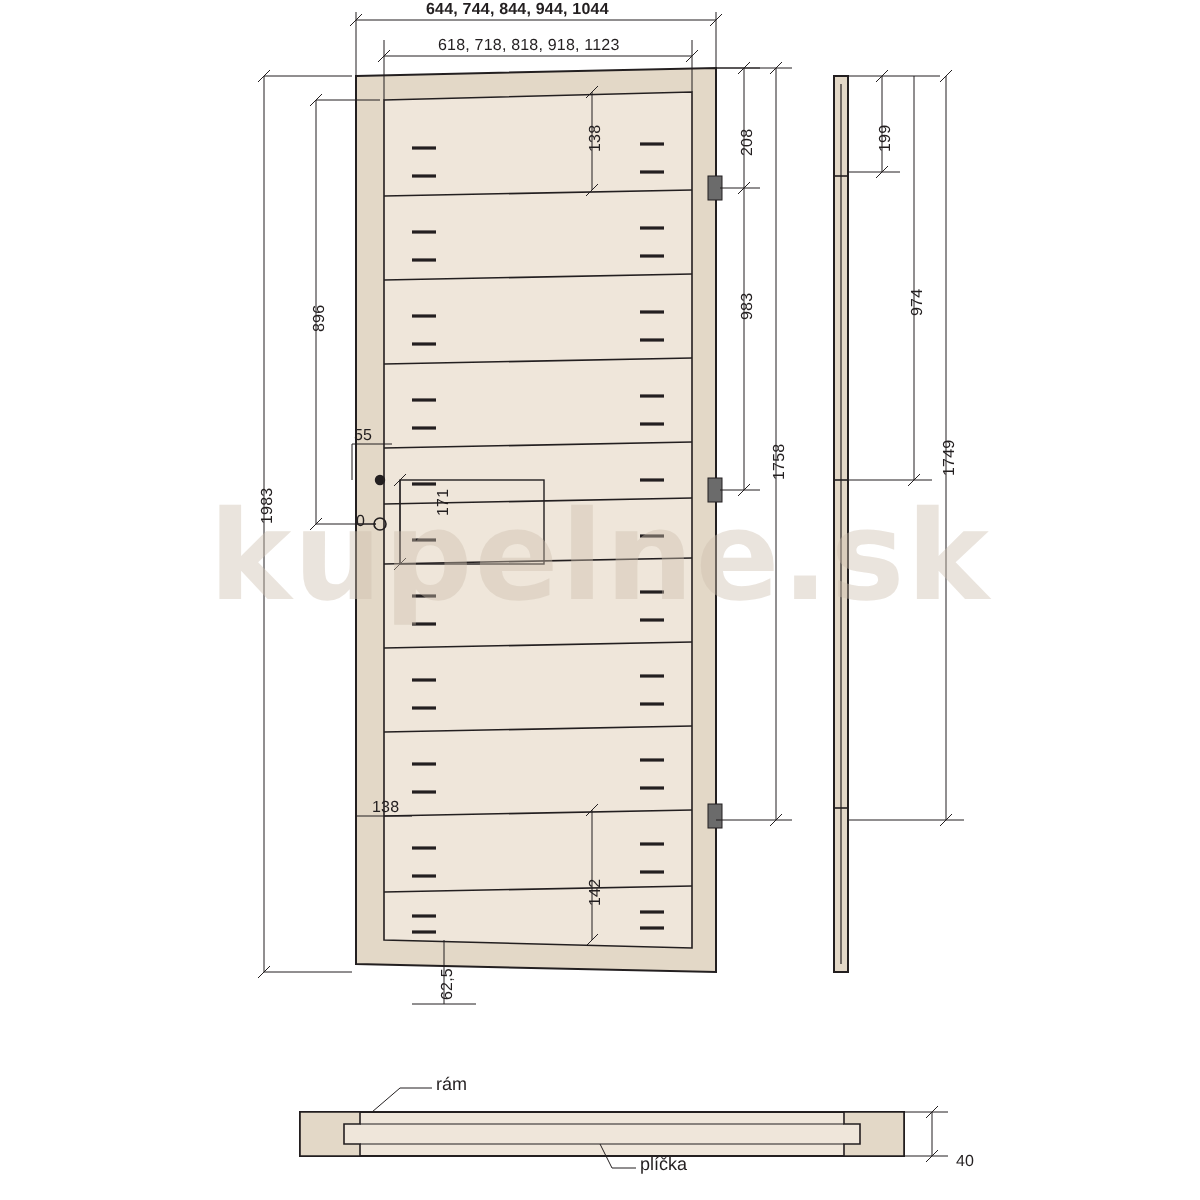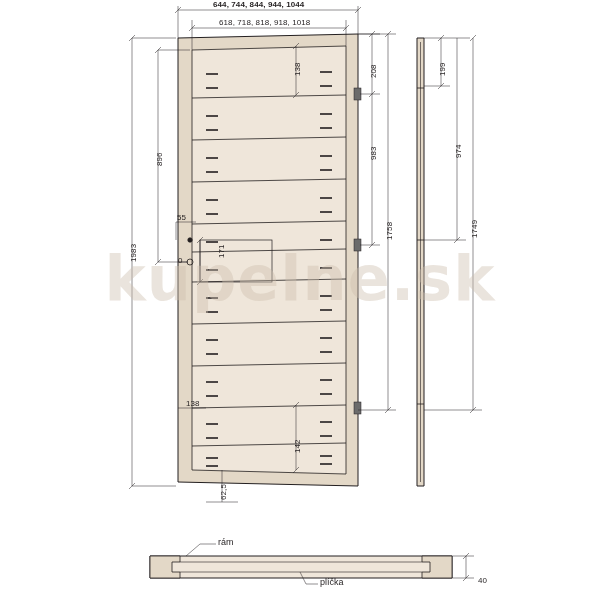--- a/index.html
+++ b/index.html
@@ -228,21 +228,21 @@
         <line x1="463" y1="581" x2="469" y2="575"></line>
         <line x1="452" y1="556" x2="474" y2="556"></line>
         <line x1="452" y1="578" x2="474" y2="578"></line>
       </g>
     </g>
   </svg>
 
   <div class="wm">kupelne.sk</div>
 
   <div class="dimtxt" style="left:213px;top:0px;font-weight:bold;">644, 744, 844, 944, 1044</div>
-  <div class="dimtxt" style="left:219px;top:18px;">618, 718, 818, 918, 1018</div>
+  <div class="dimtxt" style="left:219px;top:18px;">618, 718, 818, 918, 1123</div>
 
   <div class="dimtxt vert" style="left:129px;top:262px;">1983</div>
   <div class="dimtxt vert" style="left:155px;top:166px;">896</div>
   <div class="dimtxt" style="left:177px;top:213px;">55</div>
   <div class="dimtxt vert" style="left:217px;top:258px;">171</div>
   <div class="dimtxt" style="left:178px;top:256px;">0</div>
   <div class="dimtxt" style="left:186px;top:399px;">138</div>
 
   <div class="dimtxt vert" style="left:293px;top:76px;">138</div>
   <div class="dimtxt vert" style="left:293px;top:453px;">142</div>

